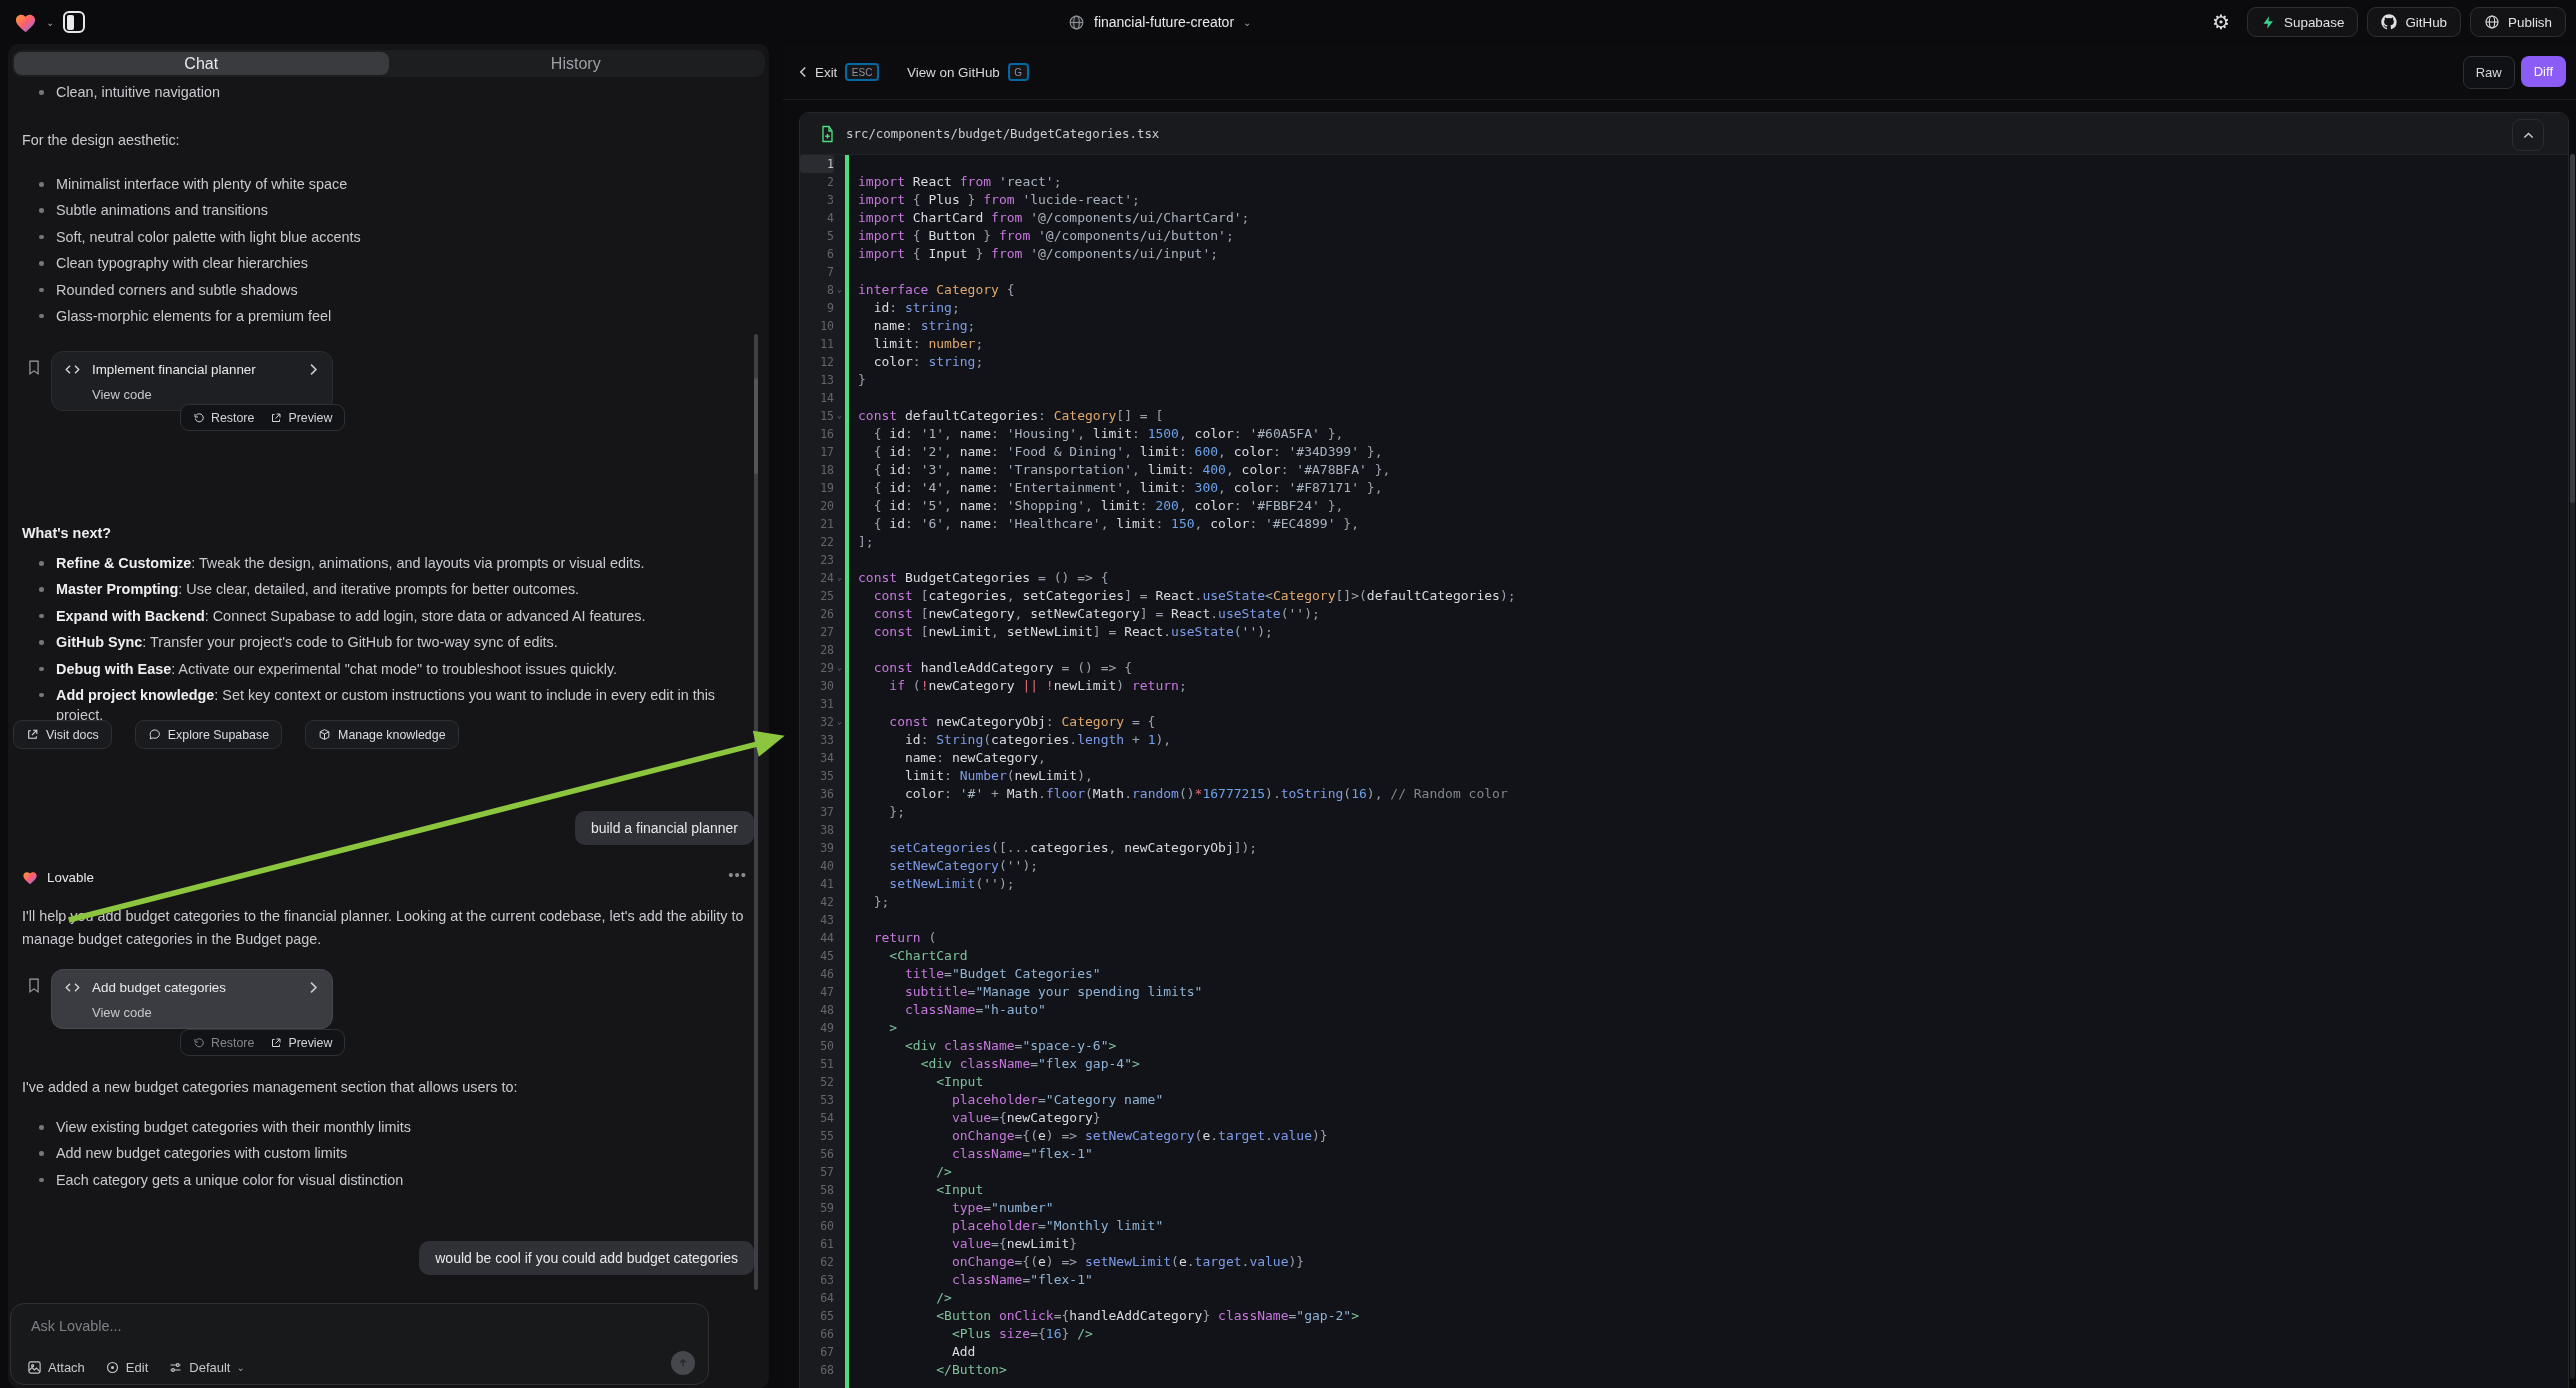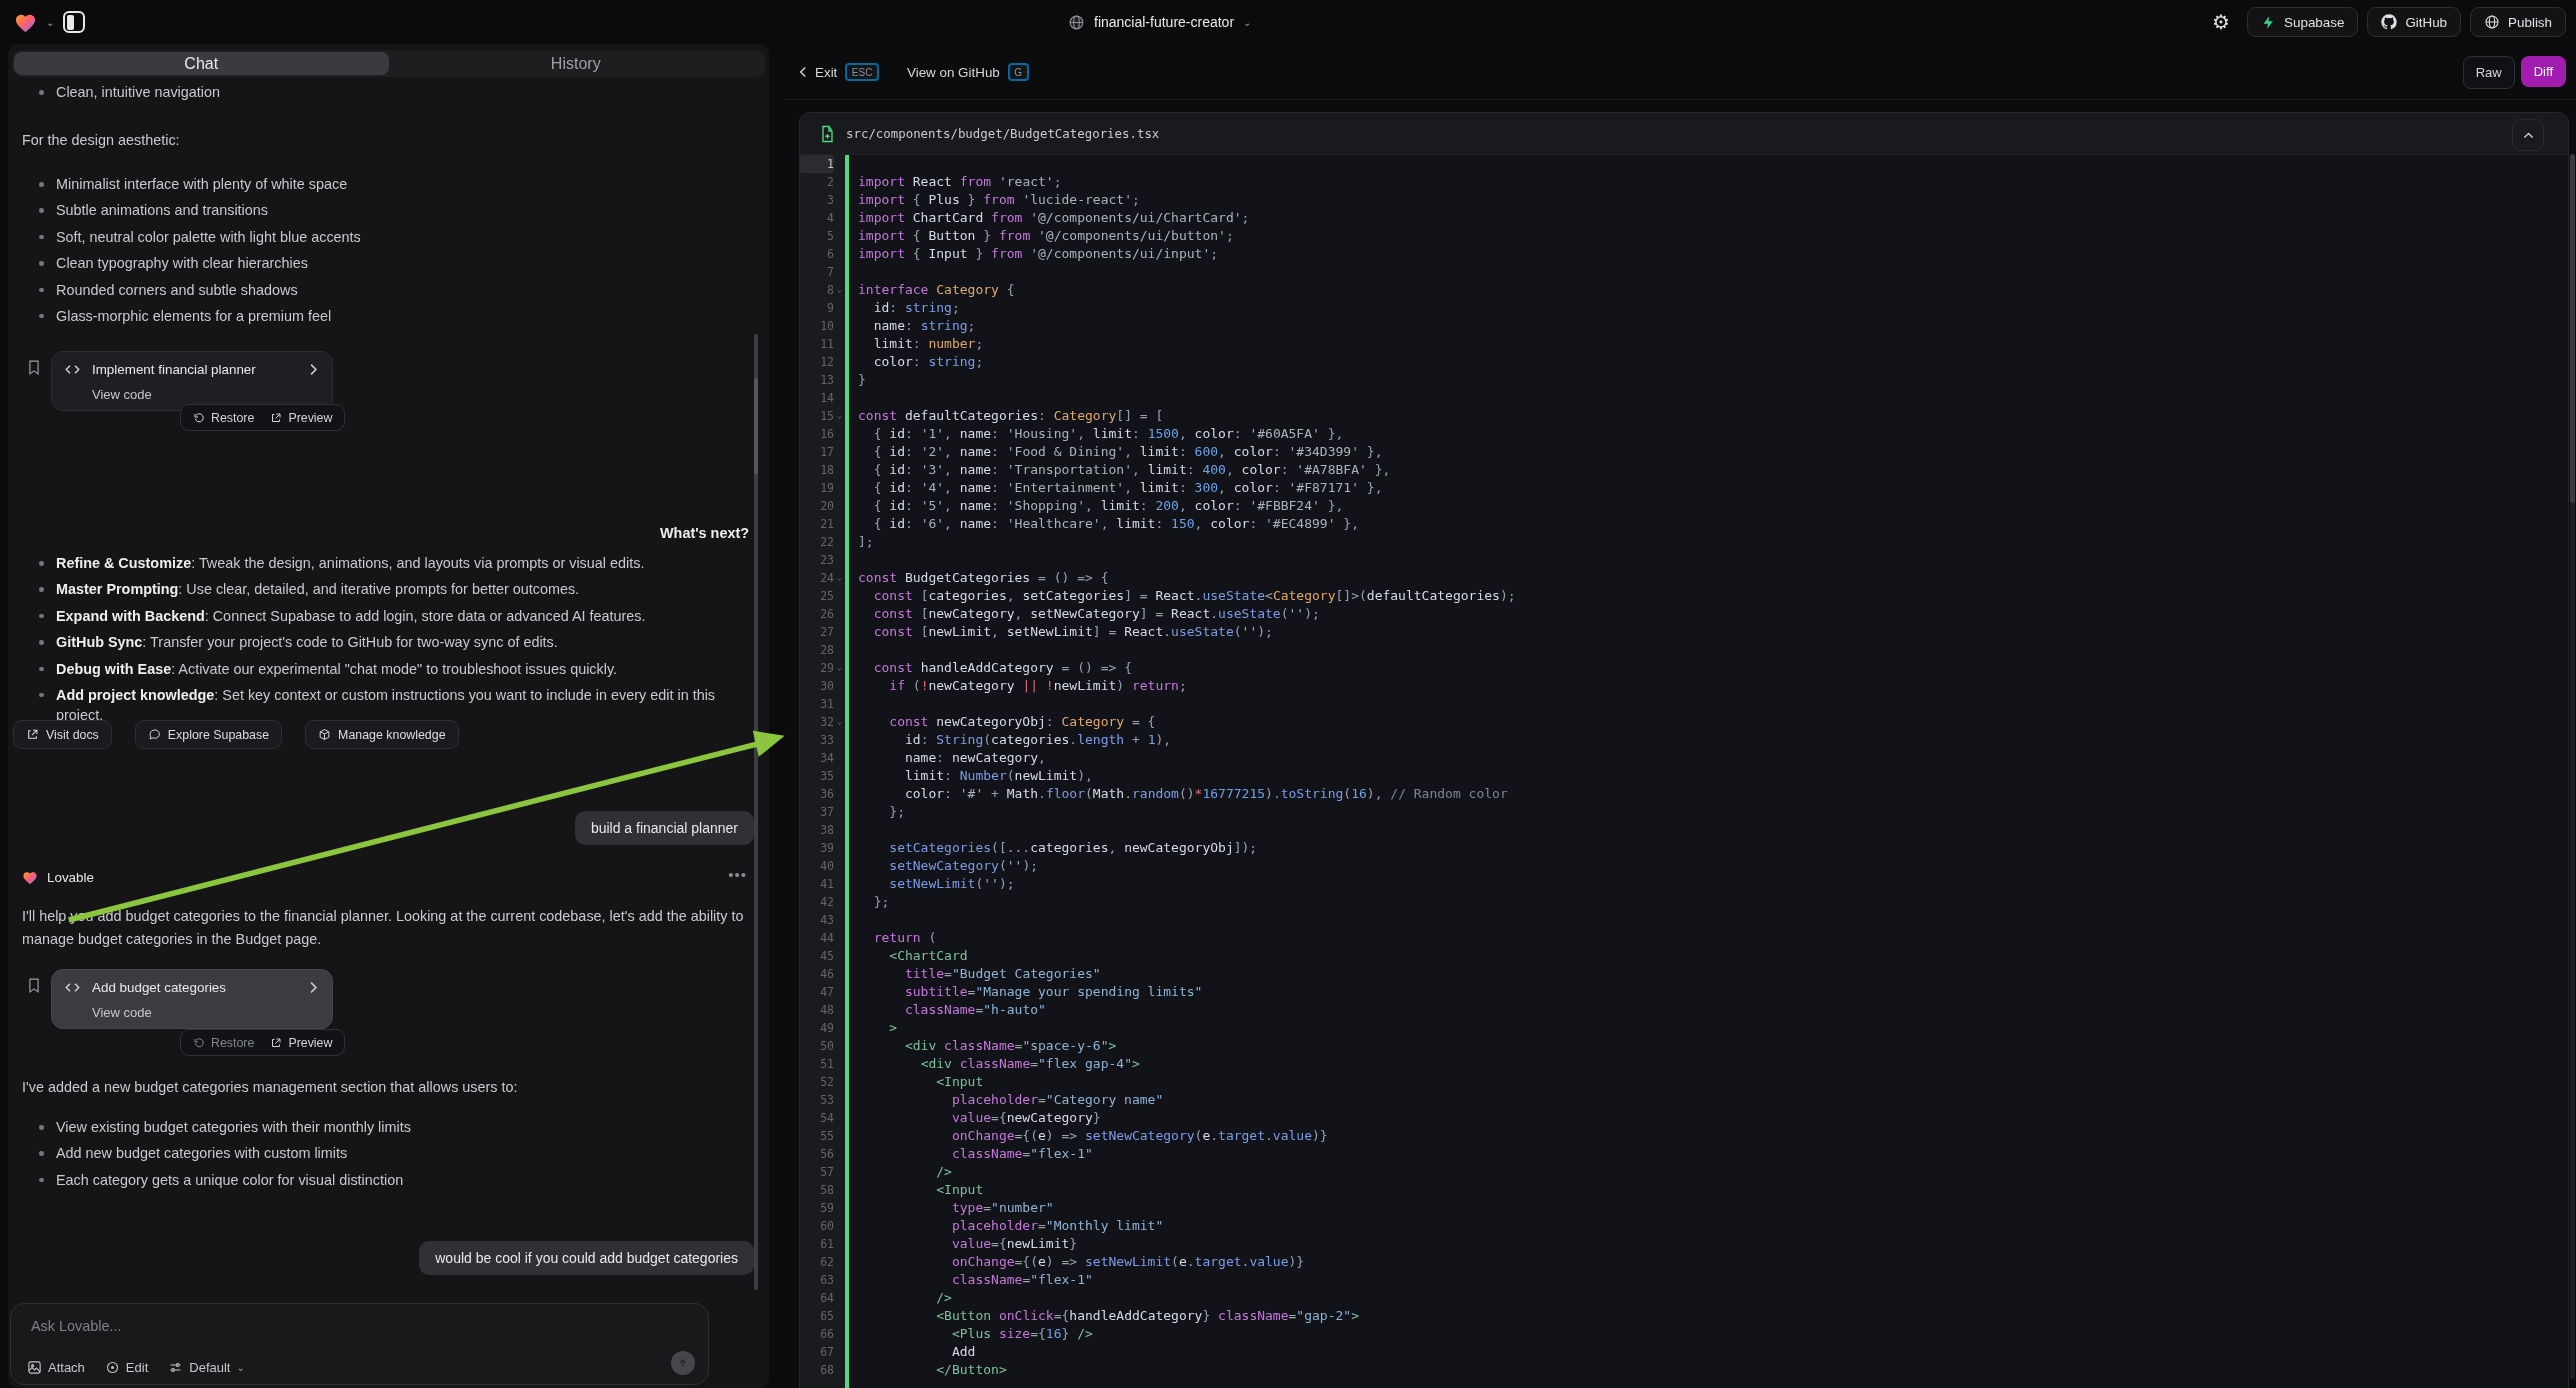--- a/index.html
+++ b/index.html
@@ -27,21 +27,21 @@
   
   .chat{position:absolute;left:8px;top:44px;width:761px;height:1344px;background:#151517;border-radius:10px;}
   .tabbar{position:absolute;left:4px;top:6px;width:753px;height:27px;background:#1D1E20;border-radius:10px;display:flex;padding:2px;box-sizing:border-box;}
   .tabbar .tab{flex:1;display:flex;align-items:center;justify-content:center;font-size:16px;color:#9DA0A6;border-radius:8px;cursor:pointer;}
   .tabbar .tab.sel{background:#3A3B3F;color:#E8E9EB;}
   .blk{position:absolute;left:14px;width:727px;font-size:14.4px;color:#C8CACF;}
   ul.cb{list-style:none;margin:0;padding:0;}
   ul.cb li{position:relative;padding-left:34px;line-height:20px;margin-bottom:6.4px;min-height:20px;}
   ul.cb li::before{content:"";position:absolute;left:17px;top:8px;width:4.5px;height:4.5px;border-radius:50%;background:#74777D;}
   .bold{font-weight:bold;color:#EDEEF0;}
-  .hdr{font-weight:bold;color:#EDEEF0;text-align:right;}
+  .hdr{font-weight:bold;color:#EDEEF0;}
   .para{line-height:23px;}
   .actioncard{position:absolute;left:43px;width:282px;height:60px;border-radius:12px;background:#1E1F22;border:1px solid #2C2D31;box-sizing:border-box;}
   .actioncard.selected{background:#3B3C41;border-color:#47484D;}
   .ac-title{position:absolute;left:40px;top:10px;font-size:13.4px;color:#E8E9EB;}
   .ac-code-ic{position:absolute;left:13px;top:11px;color:#D4D6D9;}
   .ac-chev{position:absolute;right:14px;top:11px;color:#C8CACF;}
   .ac-view{position:absolute;left:40px;top:35px;font-size:13px;color:#C6C8CC;cursor:pointer;}
   .bookmark{position:absolute;left:19px;color:#9CA0A6;}
   .cardpill{position:absolute;left:172px;height:27px;background:#121316;border:1px solid #303136;border-radius:9px;display:flex;align-items:center;gap:16px;padding:0 12px;font-size:12.4px;color:#D2D4D8;box-sizing:border-box;}
   .cardpill .pbtn{display:flex;align-items:center;gap:6px;cursor:pointer;}
@@ -345,21 +345,21 @@
         </svg>
       <span>Exit</span>
       <kbd>ESC</kbd>
     </div>
     <div class="grp" style="left:124px">
       <span>View on GitHub</span>
       <kbd>G</kbd>
     </div>
     <div class="rawdiff">
       <div class="raw">Raw</div>
-      <div class="diff" style="background: #a21caf;">Diff</div>
+      <div class="diff" style="background: #8b5cf6;">Diff</div>
     </div>
   </div>
 
   <div class="filecard">
     <div class="pathbar">
       <svg class="abs" style="left:20px;top:12px" width="15" height="18" viewBox="0 0 20 24" fill="none" stroke="#4ADE80" stroke-width="1.8">
         <path d="M12 2H4v20h12V8z"></path>
           <path d="M12 2v6h4"></path>
           <path d="M10 12v6M7 15h6"></path>
       </svg>

